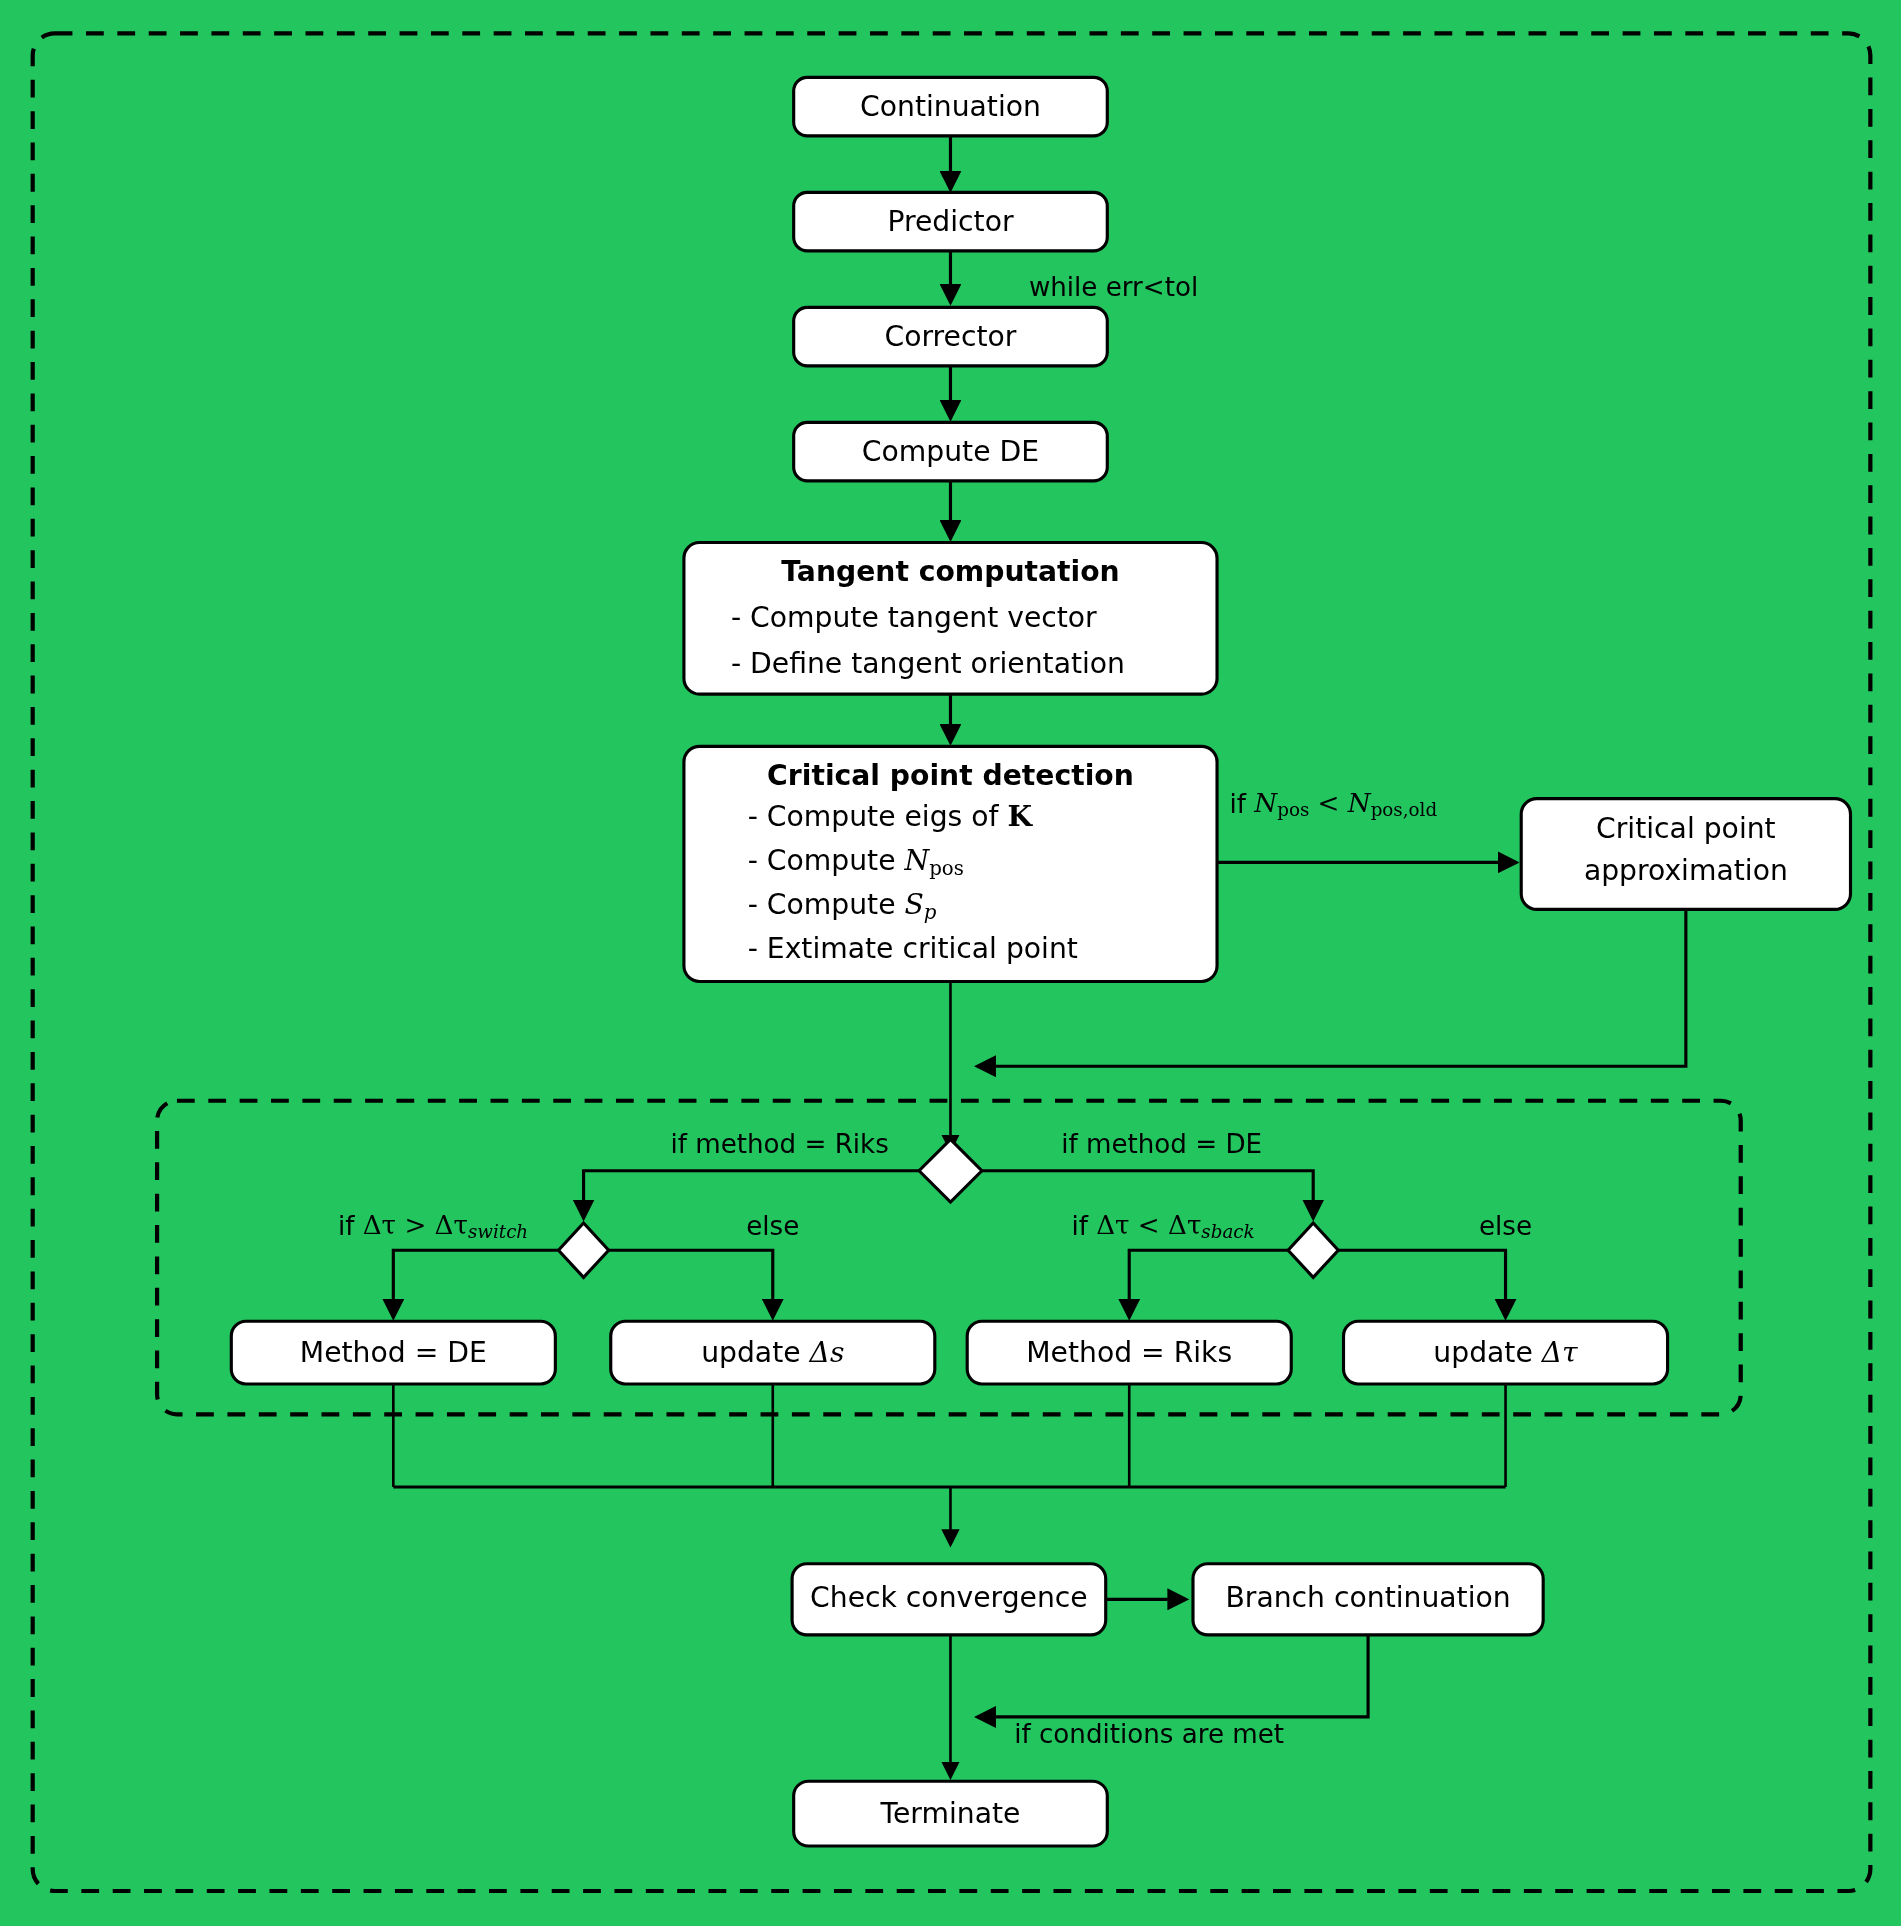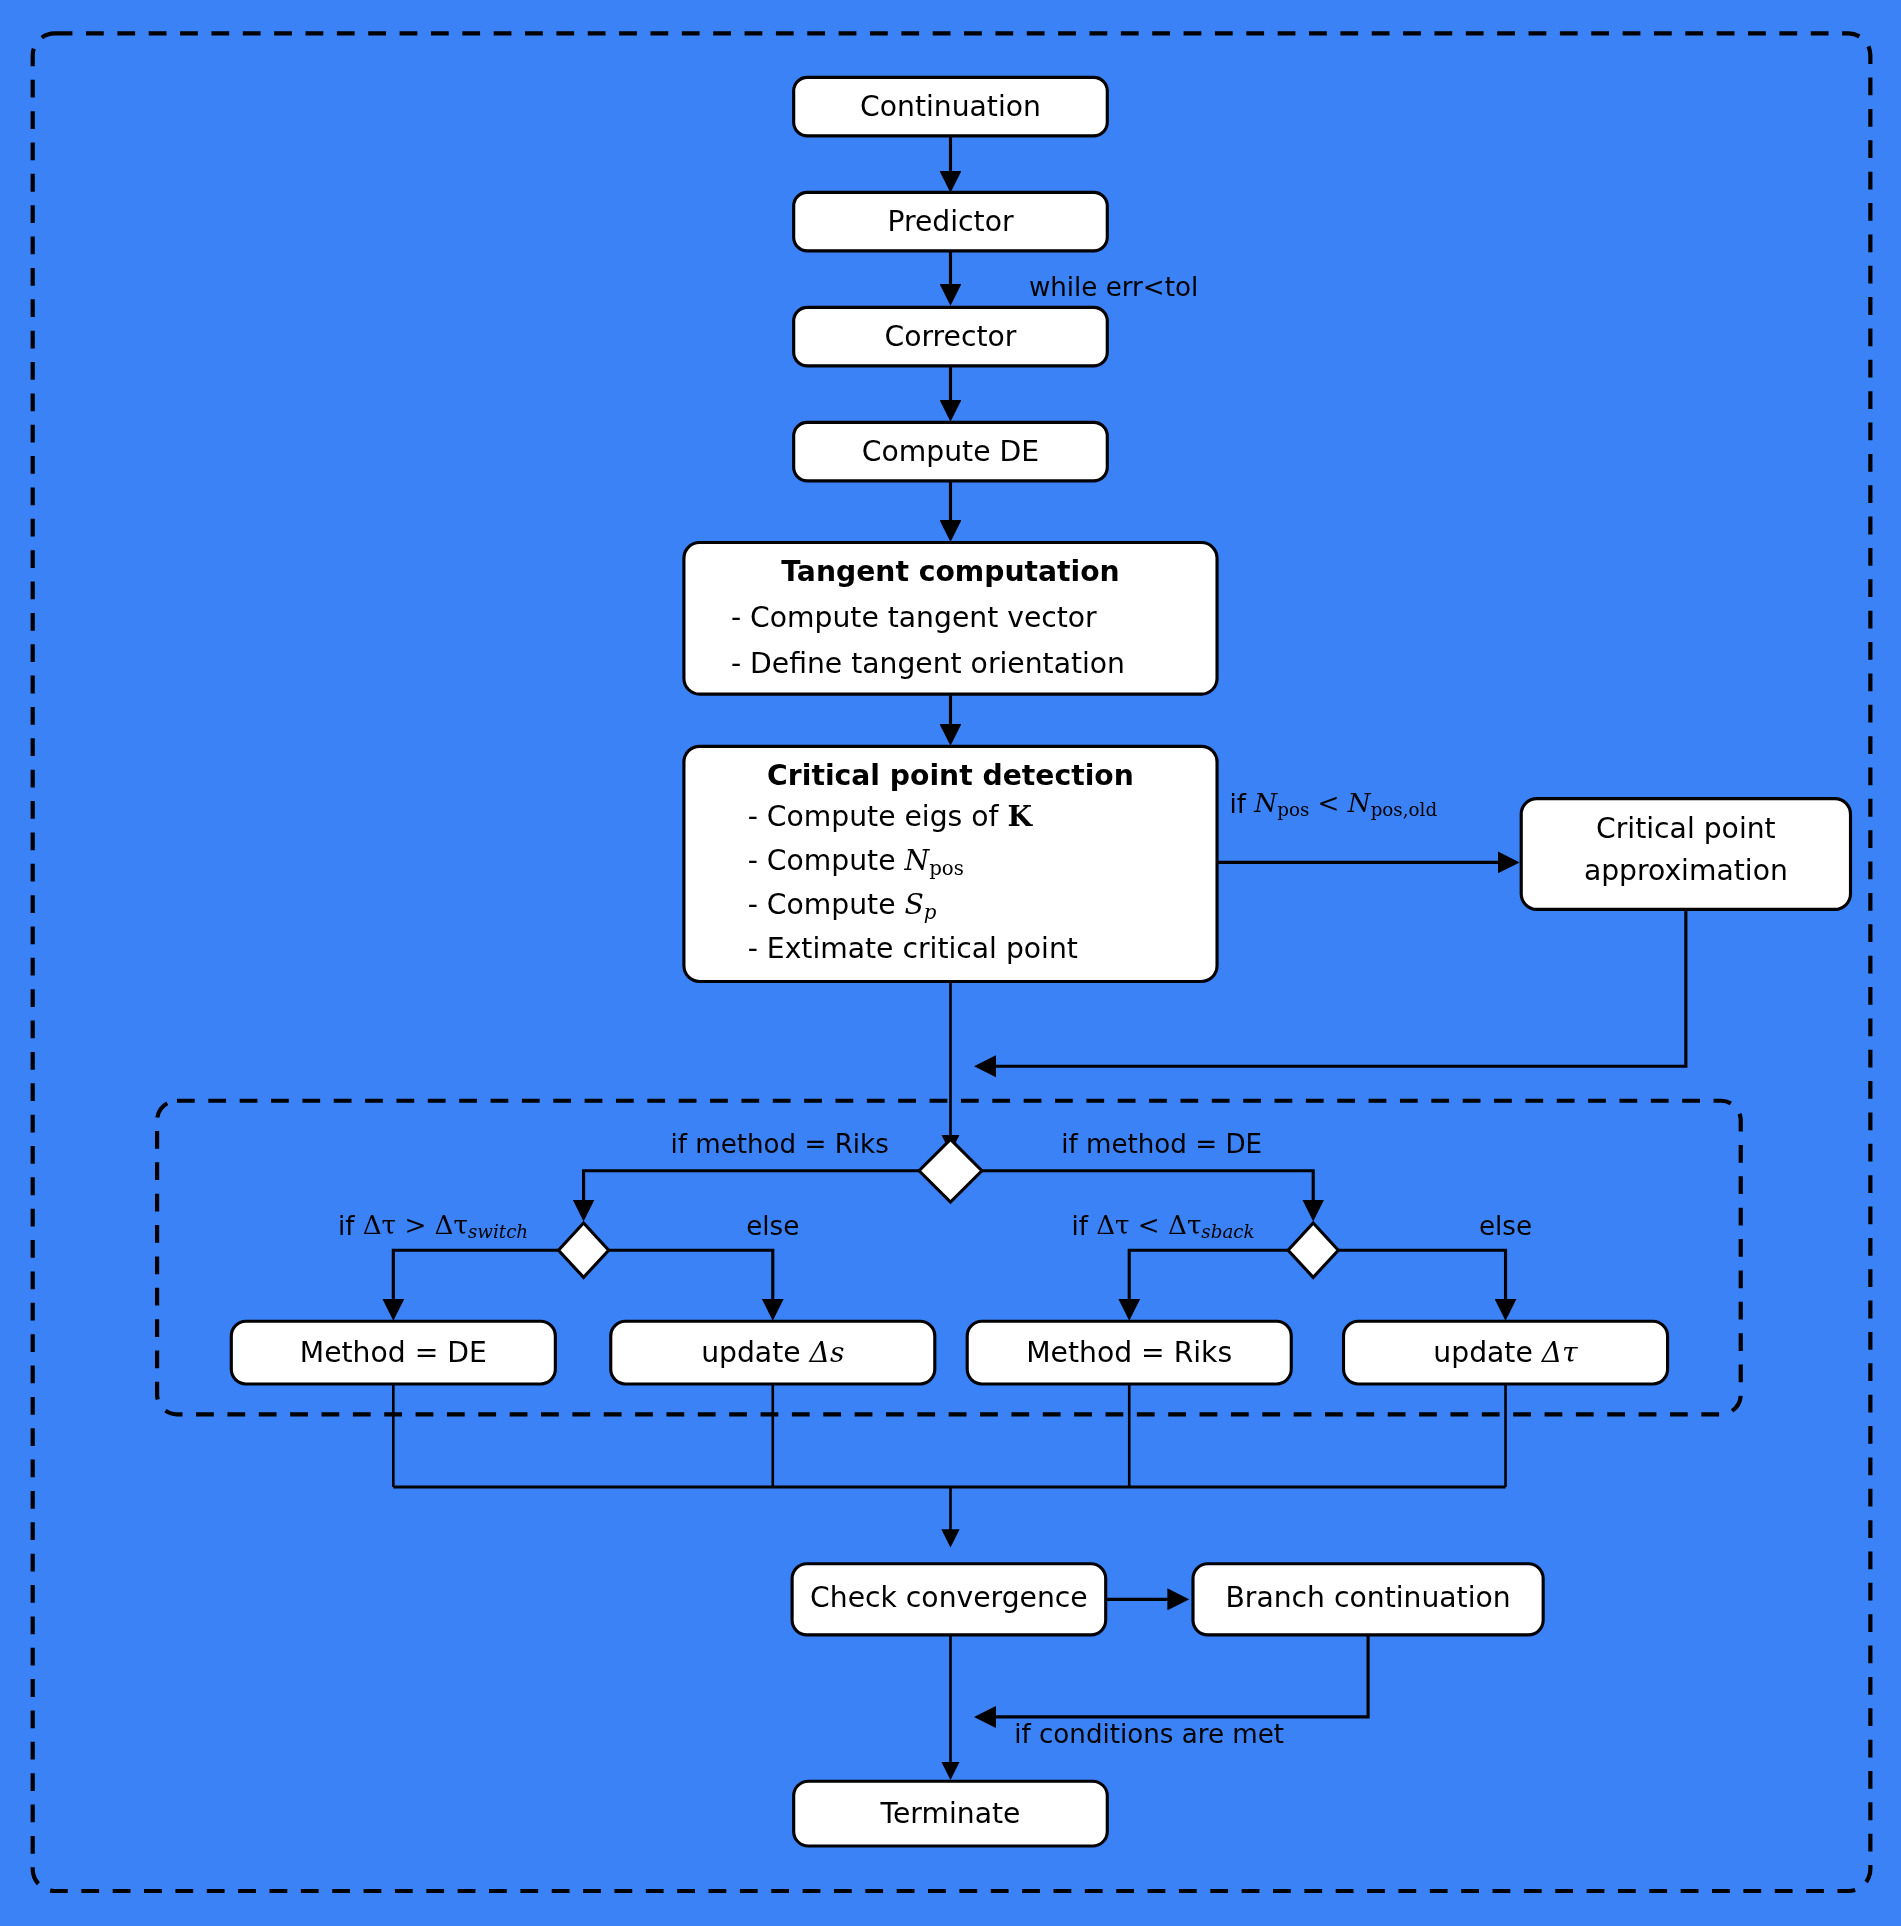--- a/index.html
+++ b/index.html
@@ -4,21 +4,21 @@
 <style>
   html, body {
     margin: 0;
     padding: 0;
     background: #ffffff;
   }
   #canvas-wrap {
     position: relative;
     width: 1902px;
     height: 1926px;
-    background: #3b82f6;
+    background: #22c55e;
     font-family: "DejaVu Sans", sans-serif;
   }
   svg#flowchart {
     display: block;
     width: 1902px;
     height: 1926px;
   }
   .node-rect {
     fill: #ffffff;
     stroke: #000000;

